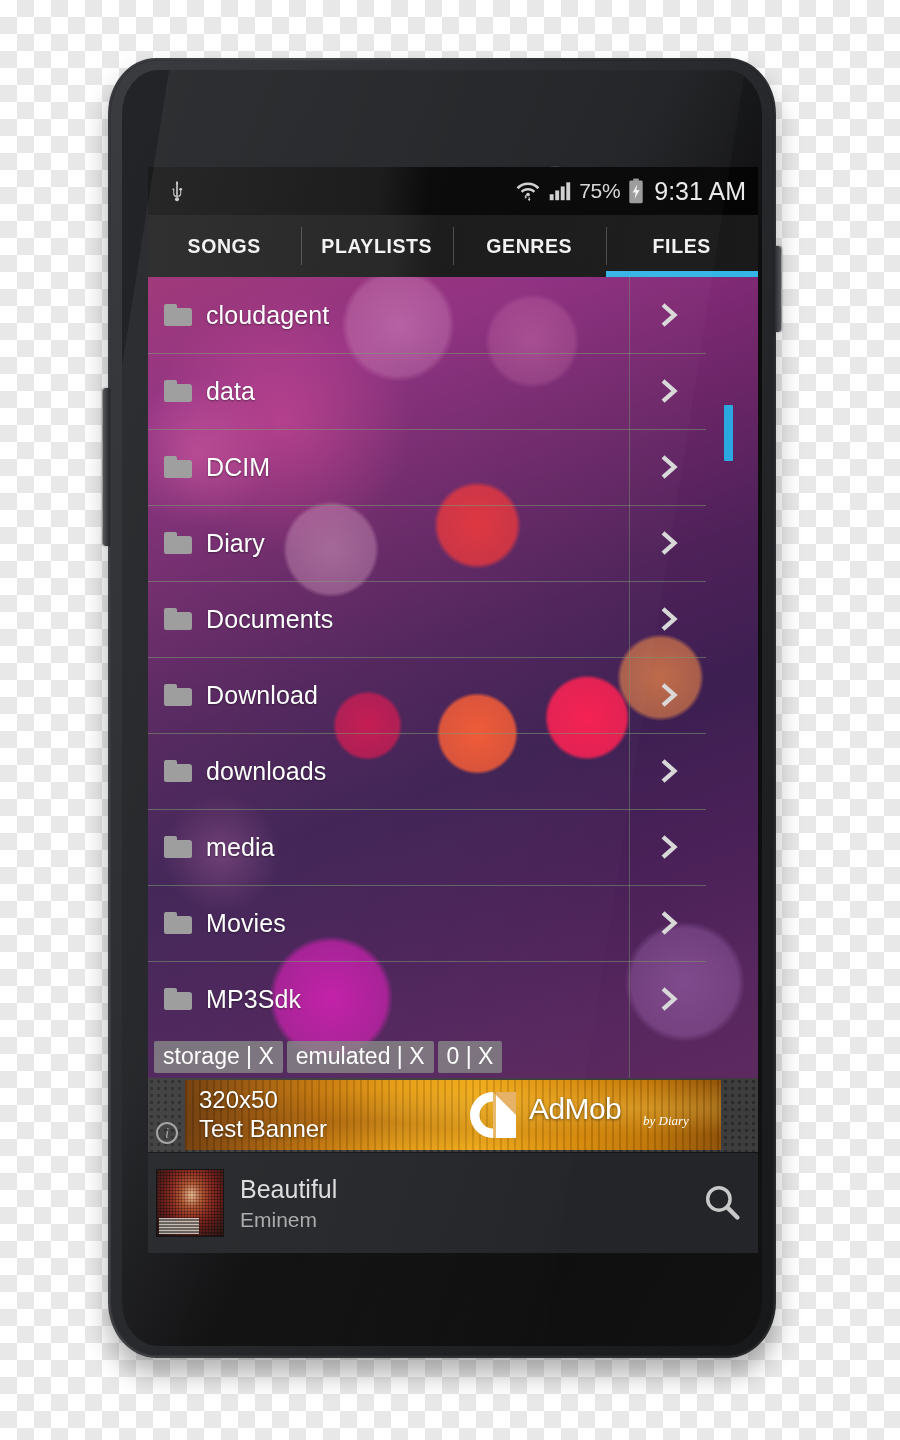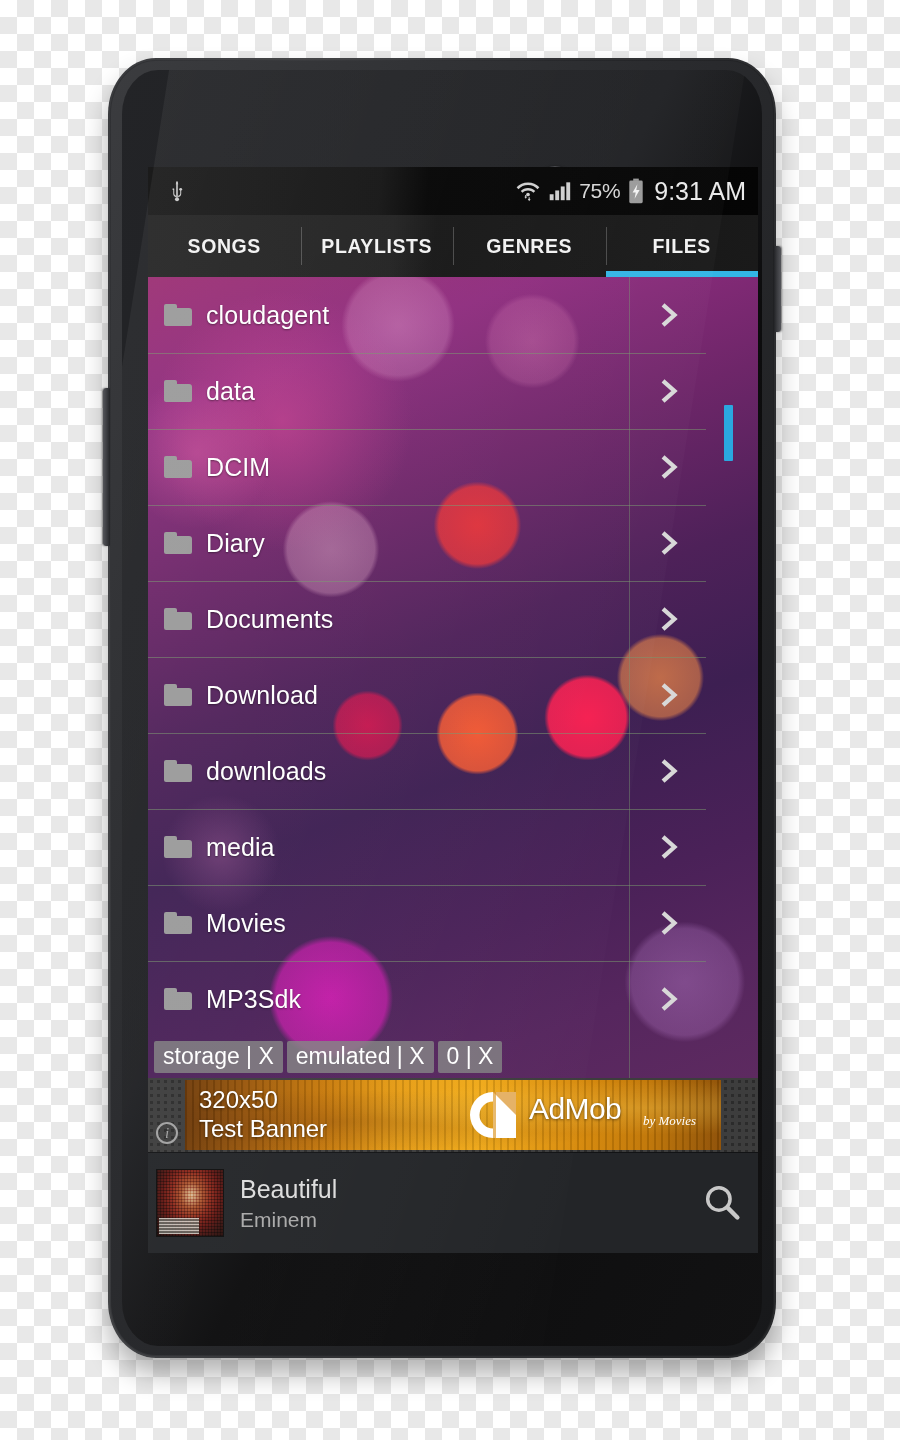--- a/index.html
+++ b/index.html
@@ -612,21 +612,21 @@
             </div>
             <span id="admob-logo">
               <svg viewBox="0 0 52 52" width="52" height="52">
                 <path d="M26 3a23 23 0 1 0 0 46 23 23 0 0 0 0-46zm0 9.5A13.5 13.5 0 1 1 26 39.5 13.5 13.5 0 0 1 26 12.5z" fill="#ffffff"></path>
                 <rect x="26" y="3" width="23" height="46" fill="#ffffff"></rect>
                 <path d="M26 3 L49 26 L49 3 Z" fill="#e1a34a" opacity="0.85"></path>
                 <rect x="26" y="3" width="3" height="46" fill="#d98b0a" opacity="0.6"></rect>
               </svg>
             </span>
             <span id="admob-word">AdMob</span>
-            <span id="admob-by">by Movies</span>
+            <span id="admob-by">by Diary</span>
           </div>
         </div>
 
         <div id="nowplaying">
           <div id="albumart"></div>
           <div id="np-meta">
             <span id="np-title">Beautiful</span>
             <span id="np-artist">Eminem</span>
           </div>
           <span id="np-search">

